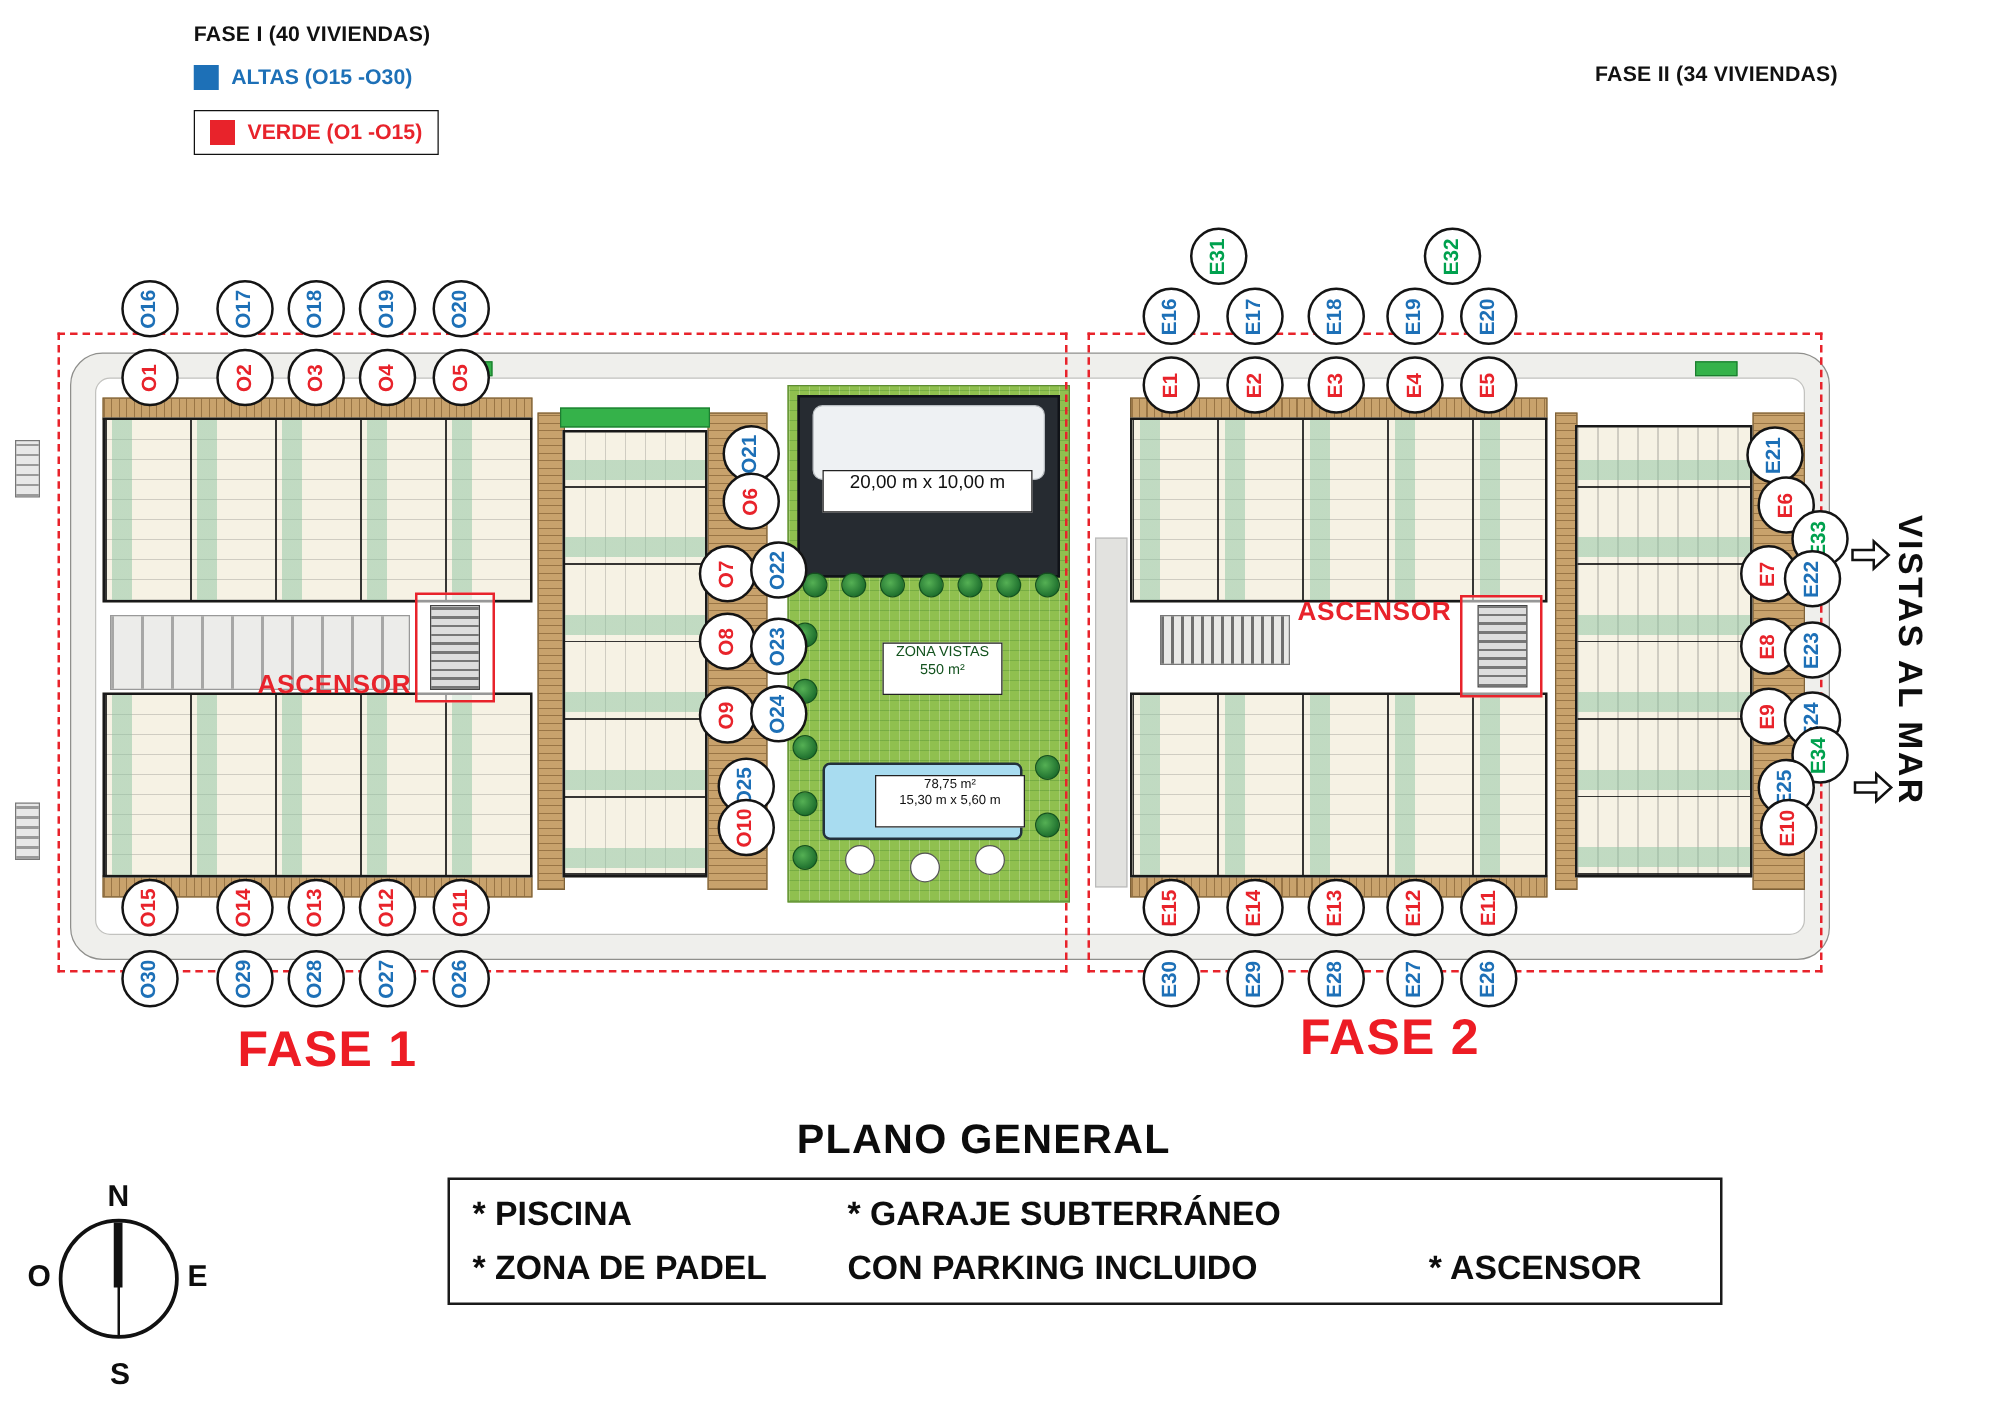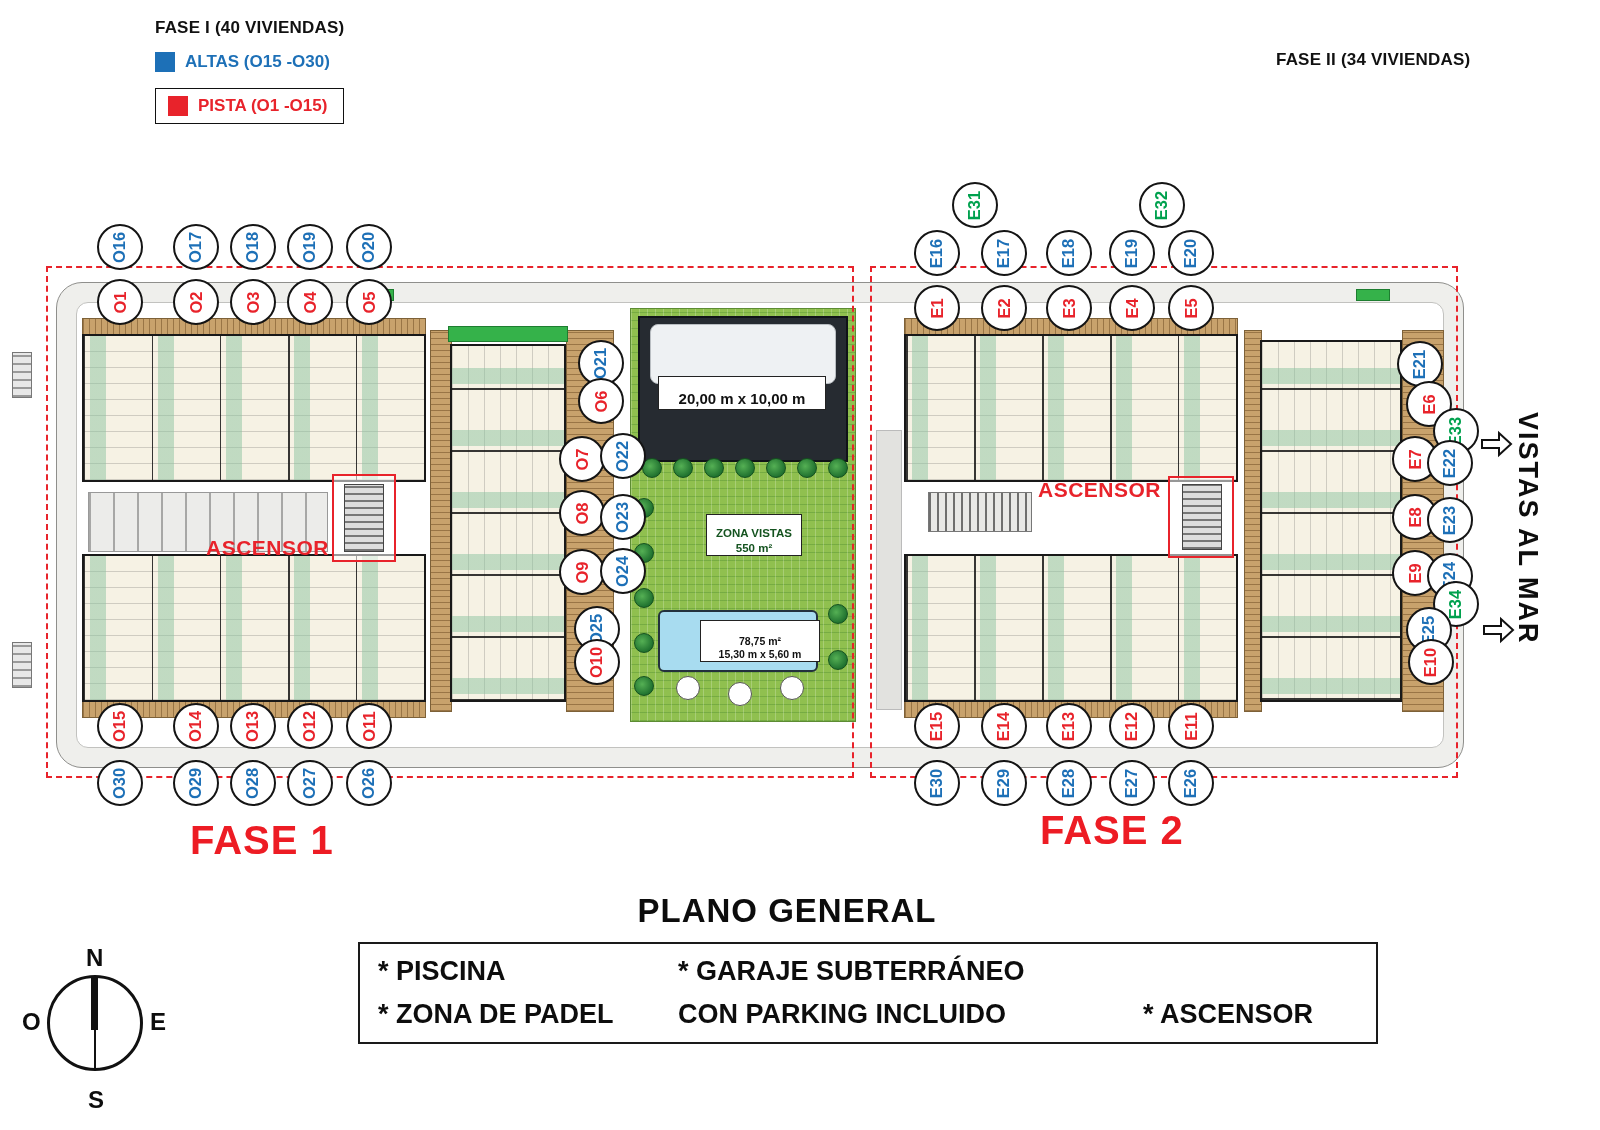--- a/index.html
+++ b/index.html
@@ -48,21 +48,21 @@
   
   .unit{position:absolute;width:46px;height:46px;border:2.5px solid #141414;border-radius:50%;background:#fff;
         display:flex;align-items:center;justify-content:center;z-index:6}
   .unit span{transform:rotate(-90deg);font-weight:bold;font-size:16.5px;white-space:nowrap}
   .unit.blue span{color:#1d70b7}
   .unit.red span{color:#e8232b}
   .unit.green span{color:#00a14e}
 
   
   .planlabel{position:absolute;background:#fff;border:1.5px solid #222;display:flex;flex-direction:column;
-             align-items:center;justify-content:flex-end;z-index:4;text-align:center;font-weight:bold;line-height:1.25}
+             align-items:center;justify-content:flex-start;z-index:4;text-align:center;font-weight:normal;line-height:1.25}
   .asc{position:absolute;color:#e8232b;font-weight:bold;font-size:21px;z-index:4;letter-spacing:.5px;white-space:nowrap}
   .phase{position:absolute;color:#ed1c24;font-weight:bold;font-size:40px;z-index:6;letter-spacing:1px;white-space:nowrap}
 
   
   .features{border:2px solid #1a1a1a;background:#fff;z-index:7}
   .f-grid{display:grid;grid-template-columns:300px 1fr 215px;grid-template-rows:1fr 1fr;height:100%;
           align-items:center;padding:6px 18px;font-size:27px;font-weight:bold;color:#0d0d0d}
   .compass-letter{position:absolute;font-weight:bold;font-size:24px;color:#0d0d0d}
 </style>
 </head>
@@ -71,21 +71,21 @@
 <div id="stage">
 
   <div class="abs" style="left:155px;top:18px;z-index:7">
     <div class="lg-title">FASE I (40 VIVIENDAS)</div>
     <div class="lg-row" style="margin-top:14px">
       <span class="sw" style="background:#1d70b7"></span>
       <span class="lg-text" style="color:#1d70b7">ALTAS (O15 -O30)</span>
     </div>
     <div class="lg-row boxed" style="margin-top:16px">
       <span class="sw" style="background:#e8232b"></span>
-      <span class="lg-text" style="color:#e8232b">PISTA (O1 -O15)</span>
+      <span class="lg-text" style="color:#e8232b">VERDE (O1 -O15)</span>
     </div>
   </div>
 
   <div class="abs lg-title" style="left:1276px;top:50px;z-index:7">FASE II (34 VIVIENDAS)</div>
 
   <div class="abs" style="left:56px;top:282px;width:1408px;height:486px;background:#efefec;border:1.5px solid #8f8f8c;border-radius:26px;z-index:1"></div>
   <div class="abs" style="left:76px;top:302px;width:1368px;height:446px;background:#ffffff;border:1px solid #c2c2bf;border-radius:12px;z-index:1"></div>
 
   <div id="decor">
       <div class="shape deck" style="left: 82px; top: 318px; width: 344px; height: 18px;"></div>

